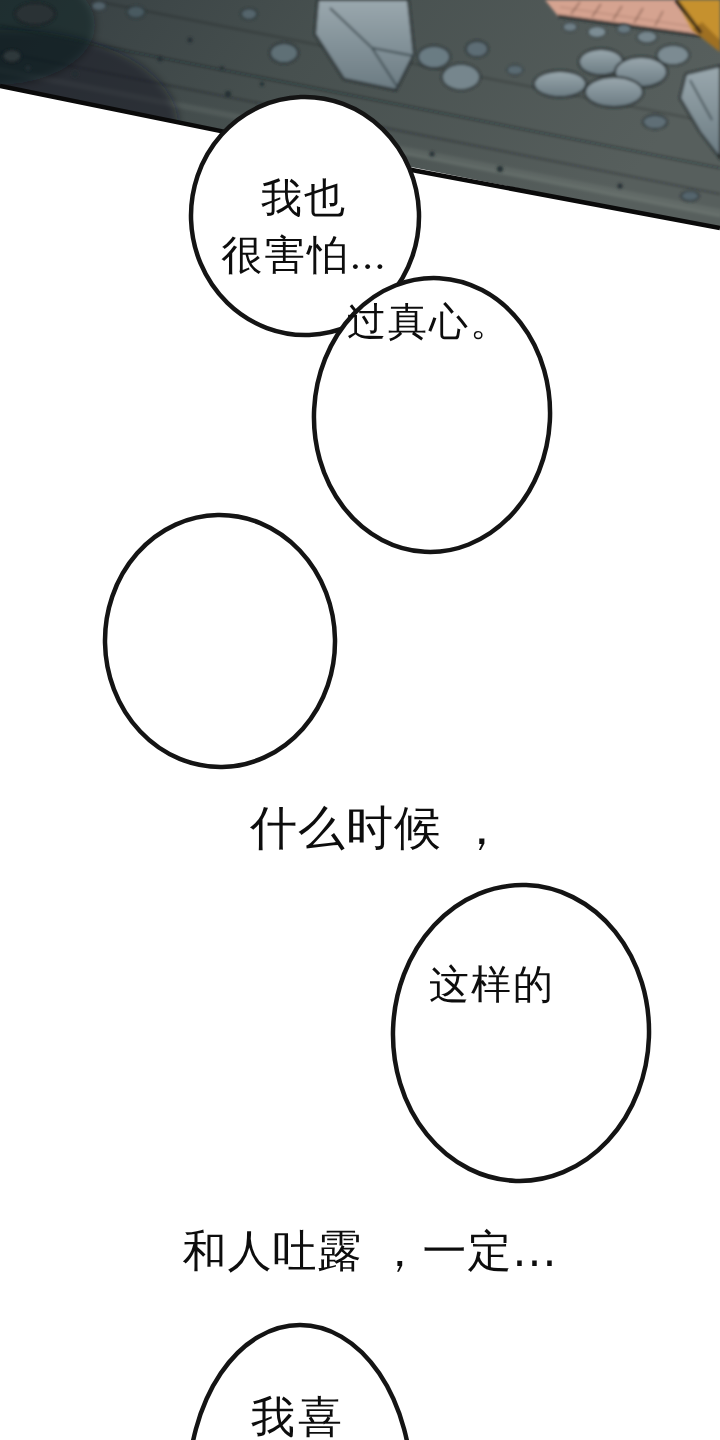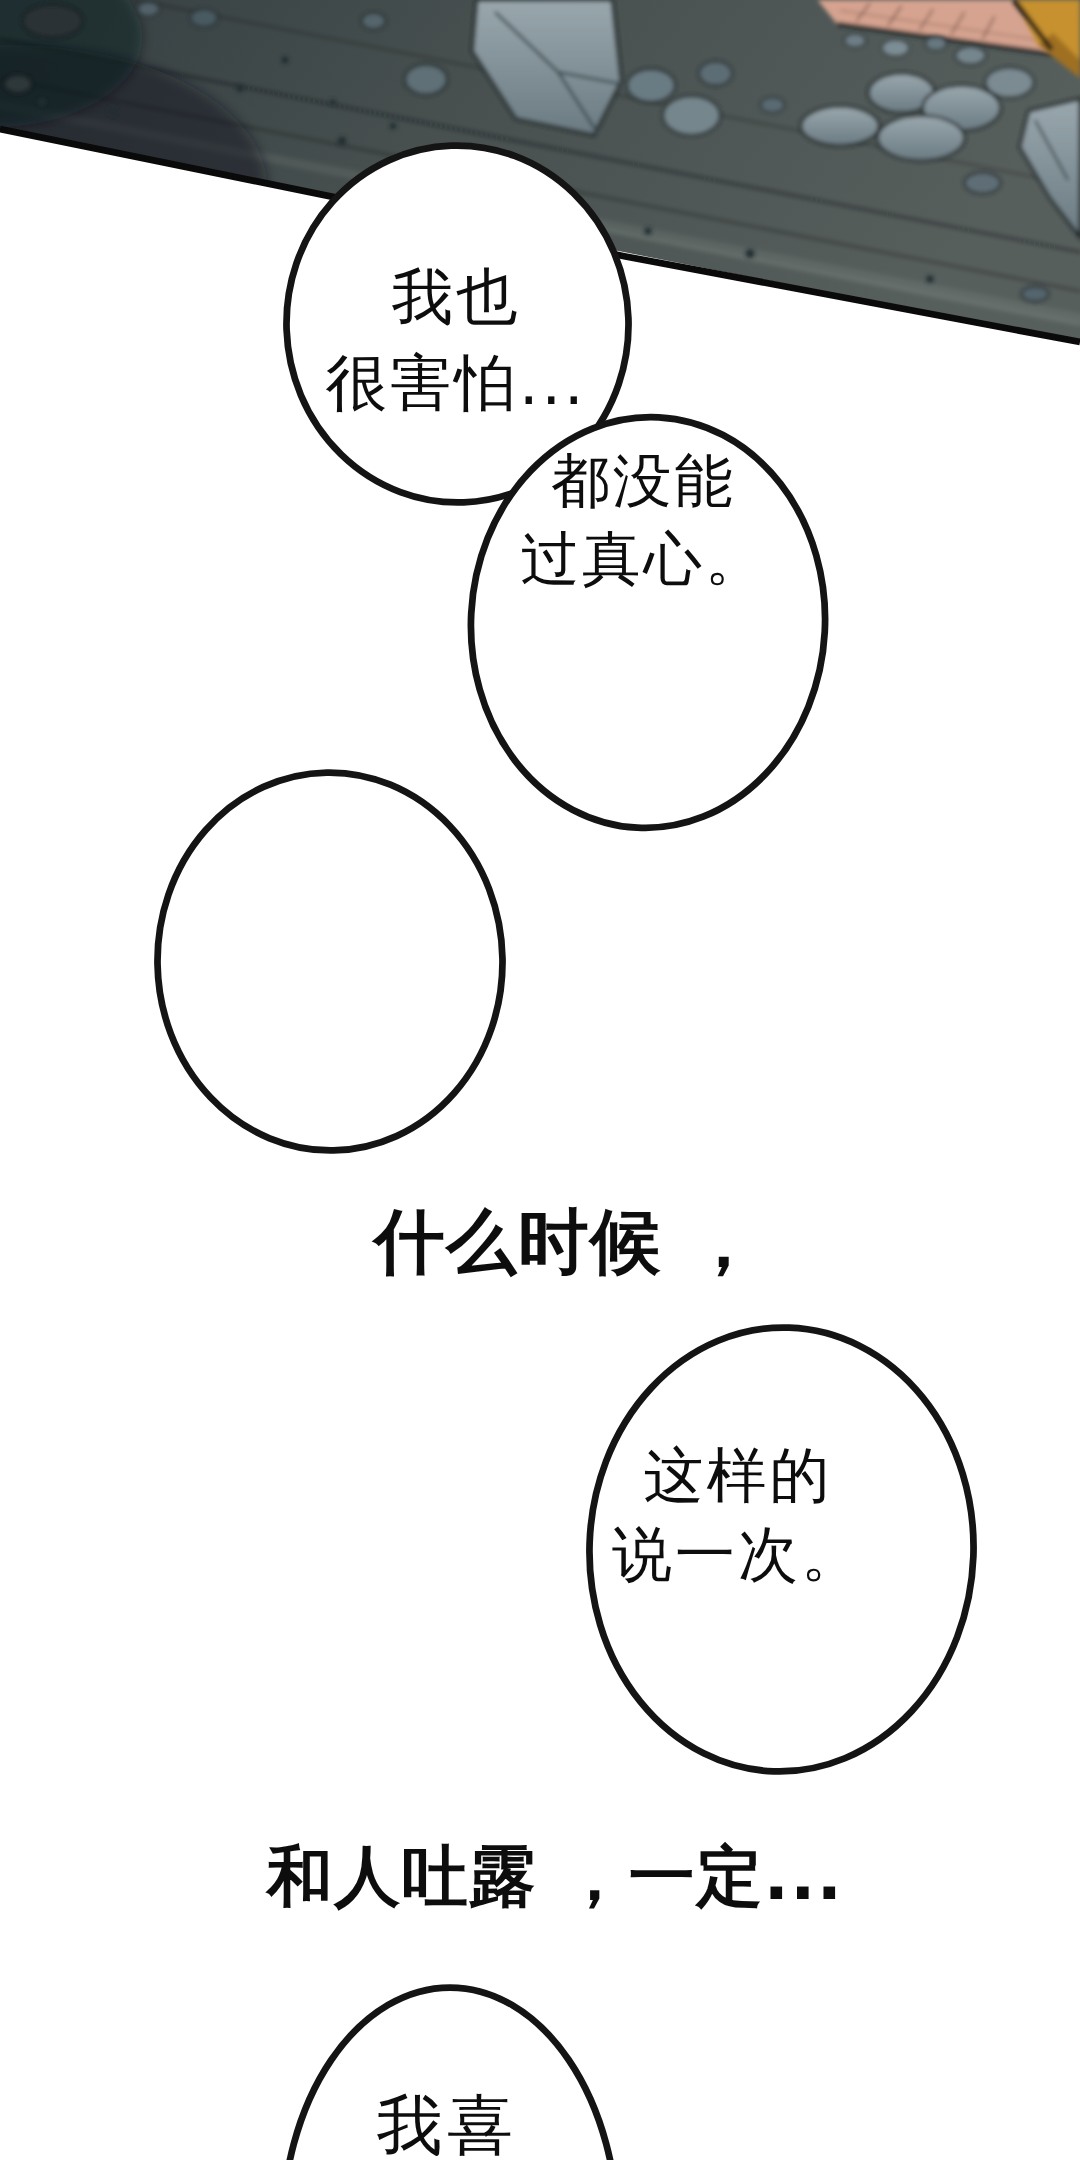--- a/index.html
+++ b/index.html
@@ -2,27 +2,27 @@
 <html style="--ground_left: #353e41; --ground_right: #575f5d; --rock_light: #9aa8ae; --rock_mid: #74848b; --cliff_pink: #d5a390; --cloth_orange: #c6912f; --panel_border: #0a0a0a; --text_color: #0d0d0d;"><head>
 <meta charset="utf-8">
 <style>
   html,body{margin:0;padding:0;background:#ffffff;}
   body{font-family:"DejaVu Sans",sans-serif;}
   .page{position:relative;width:720px;height:1440px;background:#fff;overflow:hidden;}
   .scene{position:absolute;top:0;left:0;display:block;}
   .bubble-layer{position:absolute;top:0;left:0;display:block;}
   .bubble-layer ellipse{fill:#ffffff;stroke:#141414;stroke-width:4.5px;}
   .btext{position:absolute;transform:translateX(-50%);text-align:center;
-         color:var(--text_color,#0d0d0d);white-space:nowrap;font-weight:500;}
+         color:var(--text_color,#0d0d0d);white-space:nowrap;font-weight:500;font-family:Liberation Serif, serif;}
   .b1{left:304px;top:170px;font-size:41px;line-height:57px;letter-spacing:2px;}
   .b2{left:429px;top:296px;font-size:39px;line-height:52px;letter-spacing:2px;}
   .b3{left:222px;top:620px;font-size:44px;line-height:48px;letter-spacing:3px;}
   .b4{left:492px;top:958px;font-size:40px;line-height:53px;letter-spacing:2px;}
   .b5{left:298px;top:1394px;font-size:44px;line-height:48px;letter-spacing:3px;}
-  .caption{position:absolute;transform:translateX(-50%);font-weight:700;
+  .caption{position:absolute;transform:translateX(-50%);font-weight:400;
            color:var(--text_color,#111);white-space:nowrap;}
   .c1{left:378px;top:797px;font-size:47px;letter-spacing:1px;}
   .c2{left:370px;top:1222px;font-size:44px;letter-spacing:1px;}
 </style>
 </head>
 <body>
 
 <div class="page">
 
   <svg class="scene" width="720" height="240" viewBox="0 0 720 240">
@@ -134,28 +134,26 @@
     <ellipse cx="521" cy="1033" rx="128" ry="148" transform="rotate(2 521 1033)"></ellipse>
     <ellipse cx="300" cy="1490" rx="112" ry="165"></ellipse>
   </svg>
 
   <div class="btext b1">
     <div>我也</div>
     <div>很害怕...</div>
   </div>
 
   <div class="btext b2">
-    <div>都没能</div>
     <div>过真心。</div>
   </div>
 
 
   <div class="btext b4">
     <div>这样的</div>
-    <div>说一次。</div>
   </div>
 
   <div class="btext b5">
     <div>我喜</div>
   </div>
 
   <div class="caption c1">什么时候 ，</div>
   <div class="caption c2">和人吐露 ，一定...</div>
 
 </div>

